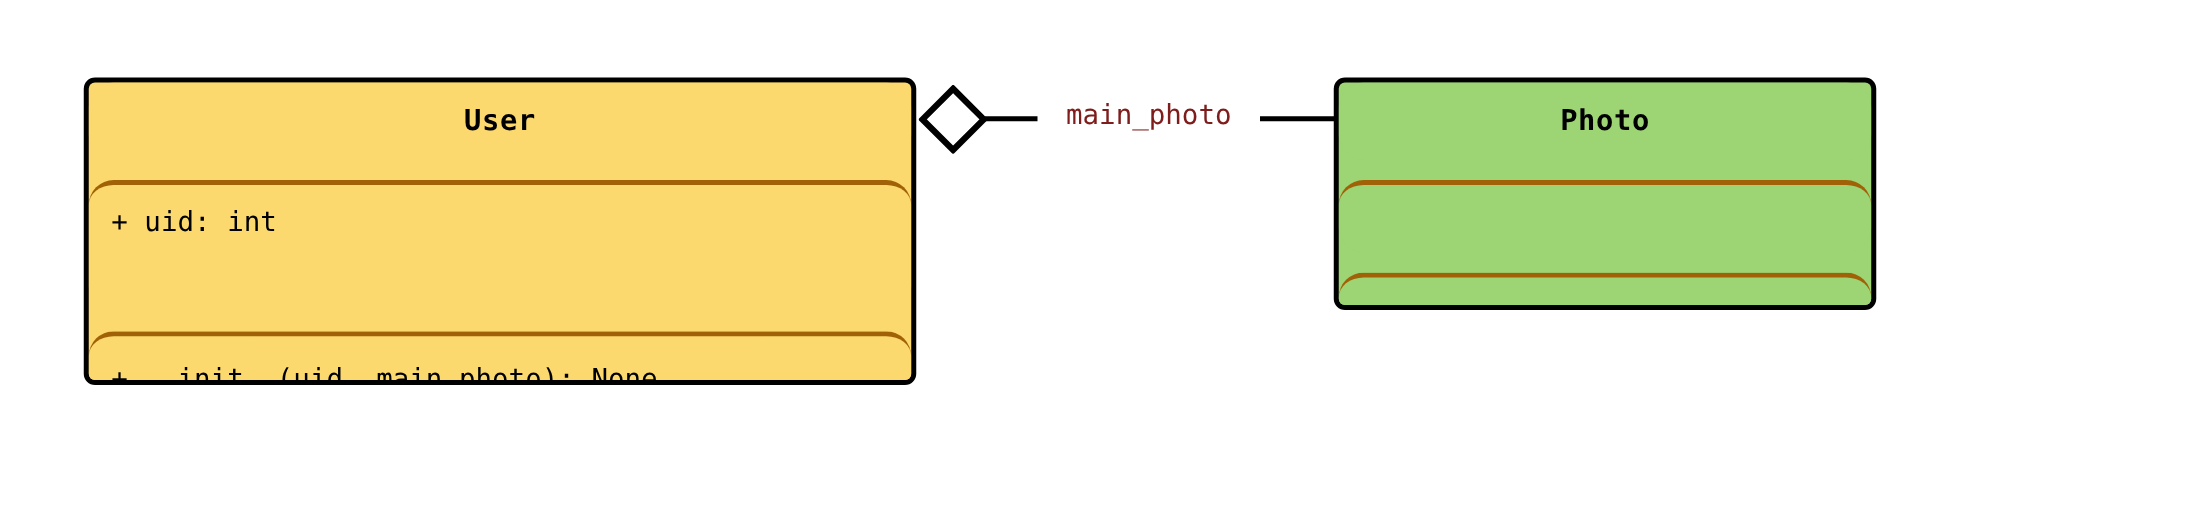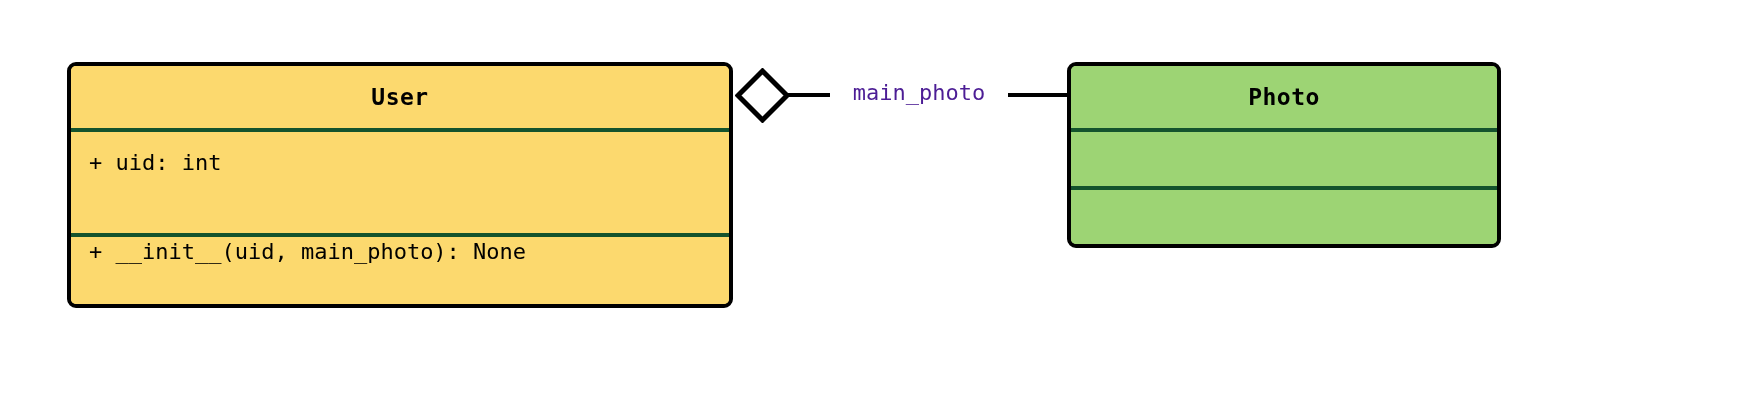--- a/index.html
+++ b/index.html
@@ -25,23 +25,25 @@
     box-sizing: border-box;
     border: 4px solid #000000;
     border-radius: 9px;
     overflow: hidden;
     background: #ffffff;
   }
   .uml-compartment {
     box-sizing: border-box;
     width: 100%;
     background: inherit;
+    border-radius: 20px;
   }
   .uml-class > .uml-compartment + .uml-compartment {
-    border-top: 4px solid #14532d;
+    border-top: 4px solid #a16207;
+    margin-top: 16px;
   }
   .class-title {
     text-align: center;
     font-weight: bold;
     font-size: 23px;
     color: #000000;
     letter-spacing: 0.5px;
     line-height: 1;
     display: flex;
     align-items: center;
@@ -61,21 +63,21 @@
   
   #class-user {
     left: 67px;
     top: 62px;
     width: 666px;
     height: 246px;
     background: #fcd96e;
   }
   #class-user .c-title   { height: 62px; }
   #class-user .c-attrs   { height: 105px; padding-top: 16px; }
-  #class-user .c-methods { height: 71px;  }
+  #class-user .c-methods { height: 71px;  padding-top: 20px; }
 
   
   #class-photo {
     left: 1067px;
     top: 62px;
     width: 434px;
     height: 186px;
     background: #9dd474;
   }
   #class-photo .c-title   { height: 62px; }
@@ -98,21 +100,21 @@
   }
   #assoc-line-left  { left: 788px; width: 42px; }
   #assoc-line-right { left: 1008px; width: 60px; }
   .assoc-label {
     position: absolute;
     left: 826px;
     top: 78px;
     width: 186px;
     text-align: center;
     font-size: 22px;
-    color: #4c1d95;
+    color: #7f1d1d;
     white-space: nowrap;
     line-height: 30px;
   }
 </style>
 </head>
 <body>
 
 <div id="canvas">
 
   <div class="uml-class" id="class-user">

